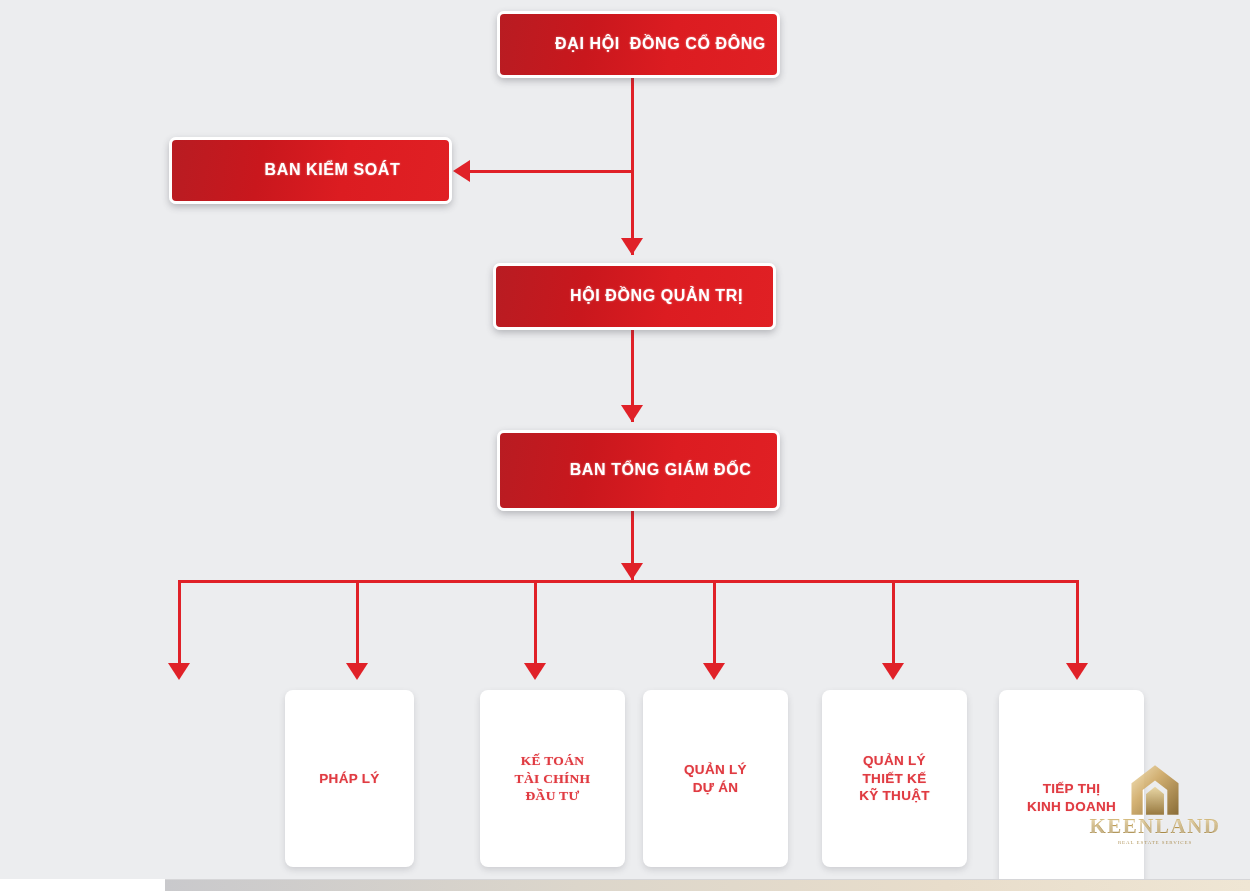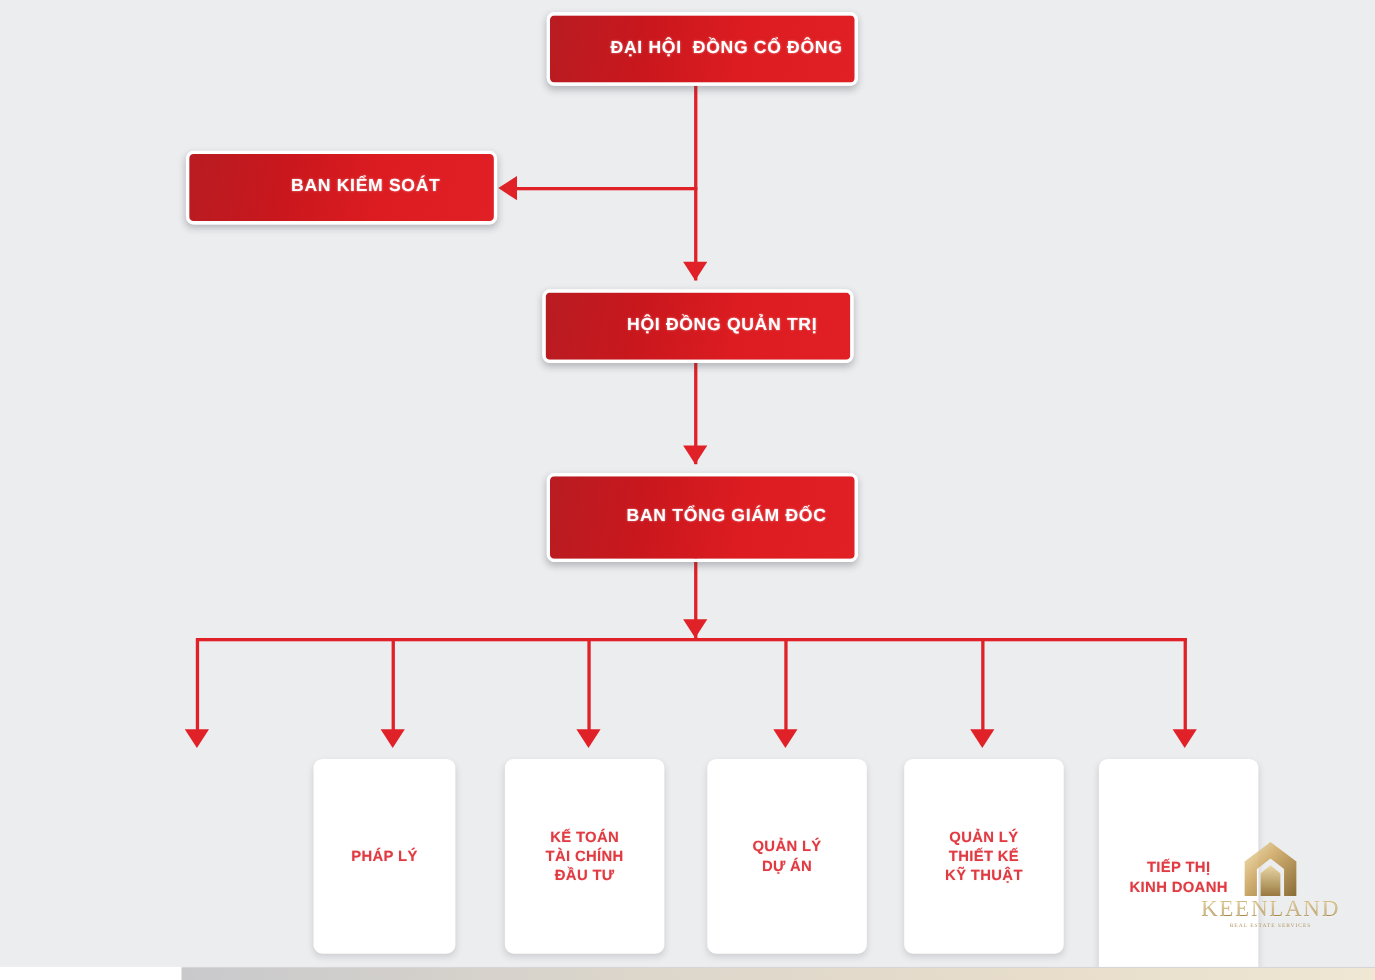--- a/index.html
+++ b/index.html
@@ -101,21 +101,21 @@
     pointer-events: none;
     display: flex;
     flex-direction: column;
     align-items: center;
   }
   #watermark .wm-logo { width: 56px; height: 56px; }
   #watermark .wm-name {
     margin-top: -4px;
     font-family: "Liberation Serif", serif;
     font-size: 21px;
-    font-weight: normal;
+    font-weight: bold;
     letter-spacing: 1.5px;
     background: linear-gradient(180deg, #e8d39a 0%, #b5903f 45%, #8a6a24 100%);
     -webkit-background-clip: text;
     background-clip: text;
     color: transparent;
     text-shadow: 0 1px 0 rgba(255,255,255,0.35);
   }
   #watermark .wm-tagline {
     font-family: "Liberation Serif", serif;
     font-size: 5px;
@@ -192,21 +192,21 @@
 
   <div class="node-red" style="left:497px; top:430px; width:283px; height:81px;">
     <span class="node-label">BAN TỔNG GIÁM ĐỐC</span>
   </div>
 
 
   <div class="node-white" style="left:285px; top:690px; width:129px; height:177px;">
     <span class="node-label">PHÁP LÝ</span>
   </div>
 
-  <div class="node-white" style="left:459px; top:690px; width:145px; height:177px;">
+  <div class="node-white" style="left:480px; top:690px; width:145px; height:177px;font-family:Liberation Serif, serif;">
     <span class="node-label">KẾ TOÁN
 TÀI CHÍNH
 ĐẦU TƯ</span>
   </div>
 
   <div class="node-white" style="left:643px; top:690px; width:145px; height:177px;">
     <span class="node-label">QUẢN LÝ
 DỰ ÁN</span>
   </div>
 

